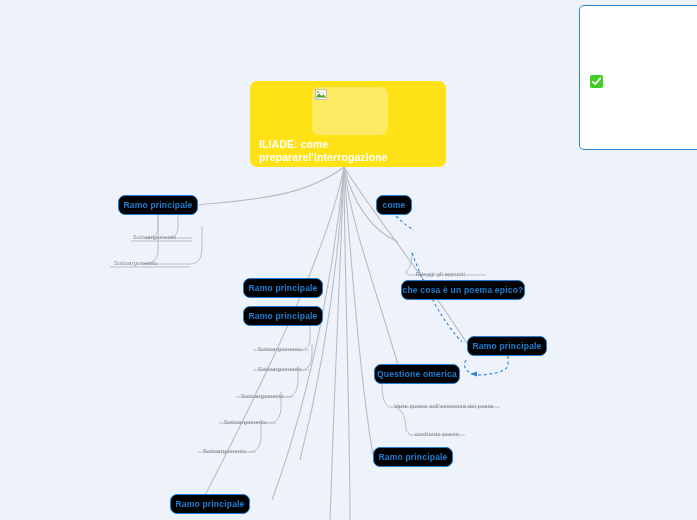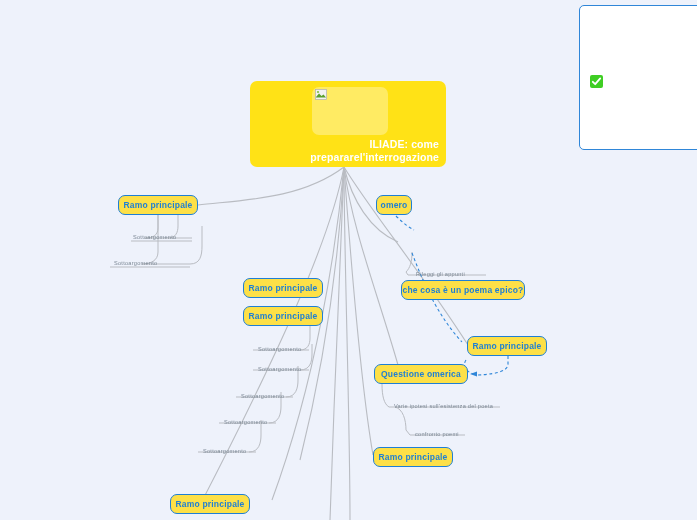--- a/index.html
+++ b/index.html
@@ -31,21 +31,20 @@
   
   .root-node {
     position: absolute;
     left: 250px;
     top: 81px;
     width: 196px;
     height: 86px;
     background: #ffe216;
     border-radius: 7px;
     box-sizing: border-box;
-    text-align: right;
   }
   .root-image {
     position: absolute;
     left: 62px;
     top: 6px;
     width: 76px;
     height: 48px;
     background: #ffeb63;
     border-radius: 7px;
   }
@@ -66,21 +65,21 @@
     font-weight: bold;
     line-height: 12.5px;
     letter-spacing: 0.1px;
     white-space: pre-line;
   }
 
   
   .branch {
     position: absolute;
     box-sizing: border-box;
-    background: #fde047;
+    background: #000000;
     border: 1.6px solid #1f7fd4;
     border-radius: 7px;
     color: #1f7fd4;
     font-size: 8.5px;
     font-weight: bold;
     letter-spacing: 0.2px;
     display: flex;
     align-items: center;
     justify-content: center;
     height: 20px;
@@ -193,26 +192,26 @@
         <path d="M1,8 L4,4.5 L6.5,7 L8.5,5.5 L11,8.5 L1,8.5 Z" fill="#5aa02c"></path>
         <circle cx="3" cy="3" r="1.1" fill="#7fc241"></circle>
       </svg>
     </div>
     <div class="root-title">ILIADE: come
 prepararel'interrogazione</div>
   </div>
 
   <div id="branch-layer">
       <div class="branch" style="left: 118px; top: 195px; width: 80px;">Ramo principale</div>
-      <div class="branch" style="left: 376px; top: 195px; width: 36px;">omero</div>
+      <div class="branch" style="left: 376px; top: 195px; width: 36px;">come</div>
       <div class="branch" style="left: 401px; top: 232px; width: 124px; margin-top: 48px;">che cosa è un poema epico?</div>
       <div class="branch" style="left: 243px; top: 278px; width: 80px;">Ramo principale</div>
       <div class="branch" style="left: 243px; top: 306px; width: 80px;">Ramo principale</div>
       <div class="branch" style="left: 467px; top: 336px; width: 80px;">Ramo principale</div>
-      <div class="branch" style="left: 374px; top: 364px; width: 94px; border-radius: 7px;">Questione omerica</div>
+      <div class="branch" style="left: 374px; top: 364px; width: 86px; border-radius: 7px;">Questione omerica</div>
       <div class="branch" style="left: 373px; top: 447px; width: 80px;">Ramo principale</div>
       <div class="branch" style="left: 170px; top: 494px; width: 80px;">Ramo principale</div>
     </div>
 
   <div id="leaf-layer">
       <div class="leaf" style="left: 133px; top: 233px;">Sottoargomento</div>
       <div class="leaf" style="left: 114px; top: 259px;">Sottoargomento</div>
       <div class="leaf" style="left: 416px; top: 270px;">Rileggi gli appunti</div>
       <div class="leaf" style="left: 258px; top: 345px;">Sottoargomento</div>
       <div class="leaf" style="left: 258px; top: 365px;">Sottoargomento</div>

